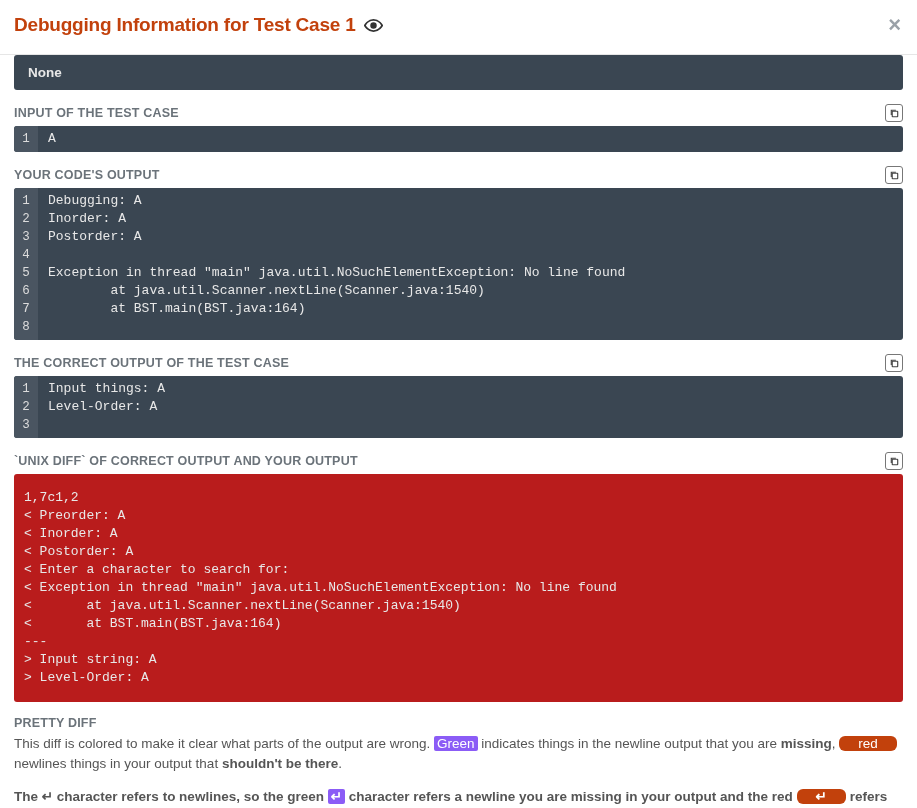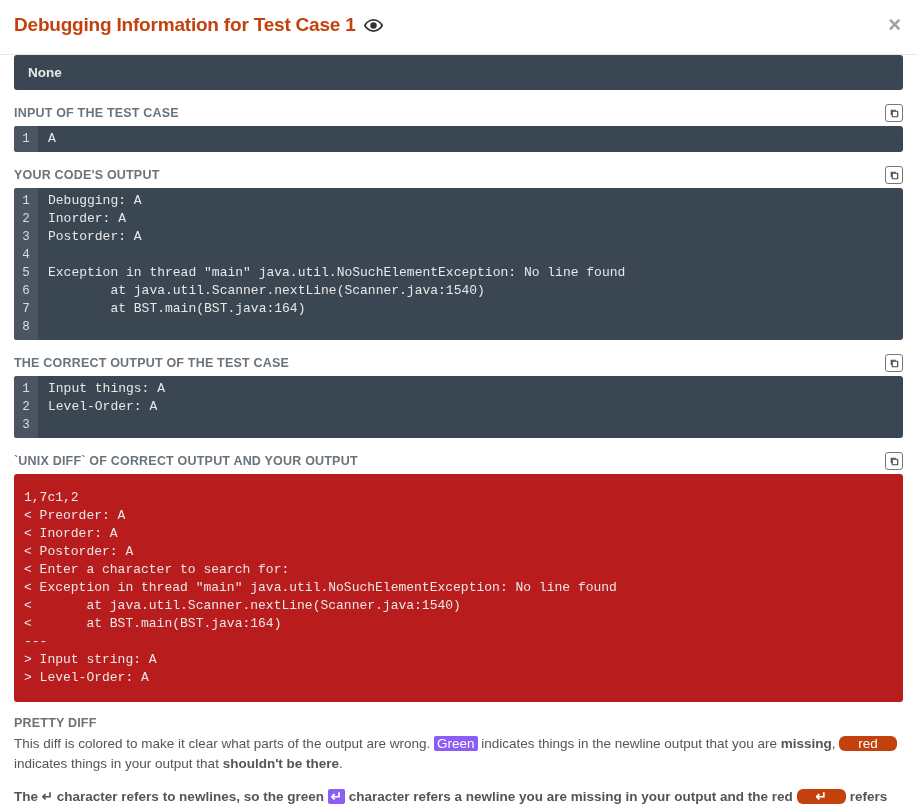--- a/index.html
+++ b/index.html
@@ -151,20 +151,20 @@
 &lt;       at BST.main(BST.java:164)
 ---
 &gt; Input string: A
 &gt; Level-Order: A</div>
 
   <div class="sect-row">
     <div class="sect-title">PRETTY DIFF</div>
   </div>
   <div class="pretty-body">
     <p>
-      <span>This diff is colored to make it clear what parts of the output are wrong. </span><span class="hl-green">Green</span><span> indicates things in the newline output that you are </span><span class="bold">missing</span><span>, </span><span class="hl-red">red</span><span> indicates things in your output that </span><span class="bold">shouldn't be there</span><span>.</span>
+      <span>This diff is colored to make it clear what parts of the output are wrong. </span><span class="hl-green">Green</span><span> indicates things in the newline output that you are </span><span class="bold">missing</span><span>, </span><span class="hl-red">red</span><span> newlines things in your output that </span><span class="bold">shouldn't be there</span><span>.</span>
     </p>
     <p style="margin-top:12px;font-weight:bold;">
       <span>The ↵ character refers to newlines, so the green </span><span class="hl-green">↵</span><span> character refers a newline you are missing in your output and the red </span><span class="hl-red">↵</span><span> refers to a newline you need to remove from your output.</span>
     </p>
   </div>
 
 </div>
 
 </body></html>

